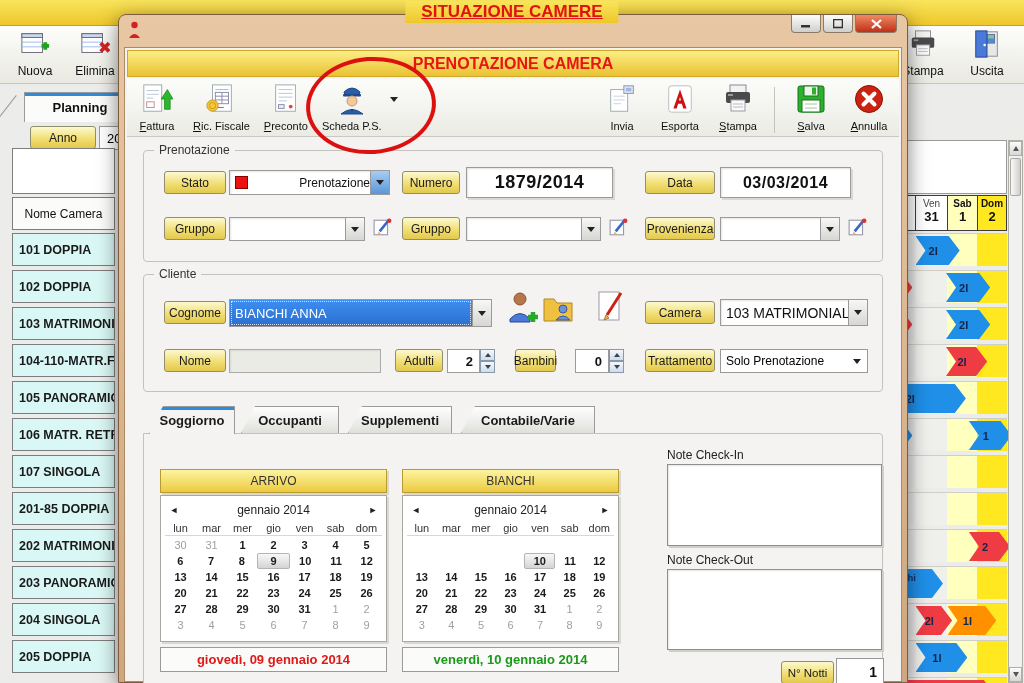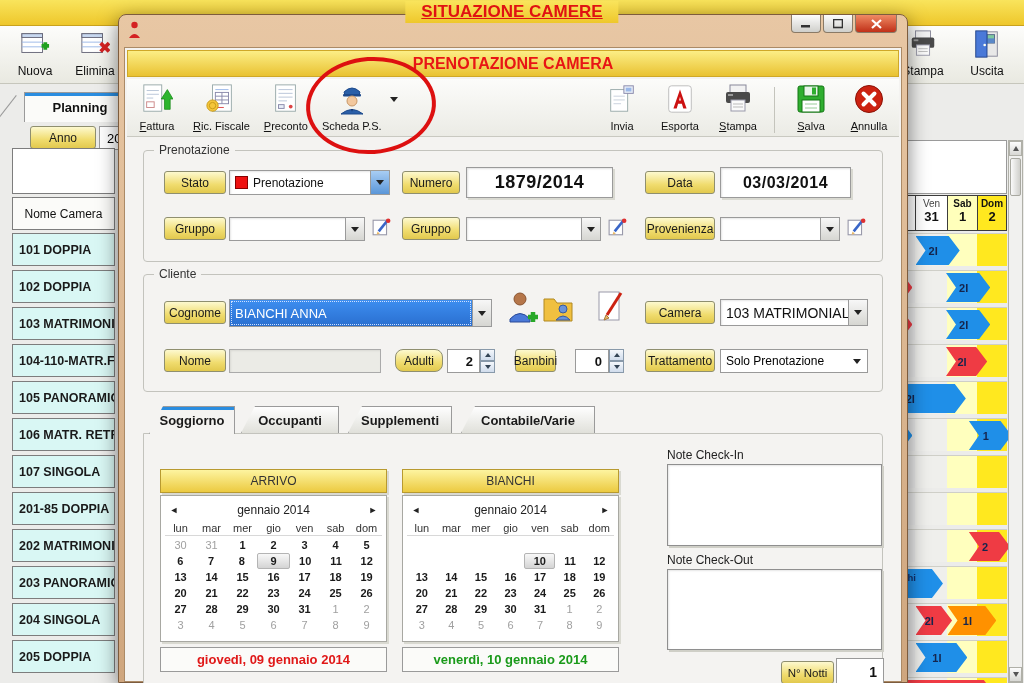--- a/index.html
+++ b/index.html
@@ -440,21 +440,21 @@
               <circle cx="16" cy="16" r="13.5" fill="#cc2211" stroke="#8a1105"></circle>
               <path d="M10.5 10.5 L21.5 21.5 M21.5 10.5 L10.5 21.5" stroke="#fff" stroke-width="4" stroke-linecap="round"></path>
             </svg>
         </span>
         <span class="ul">Annulla</span>
       </div>
     </div>
 
     <div class="abs red-ellipse"></div>
 
-    <div class="gbox" style="left:18px;top:102px;width:740px;height:112px;">
+    <div class="gbox" style="left:18px;top:102px;width:740px;height:112px;text-align:right;">
       <span class="legend">Prenotazione</span>
       <div class="abs lbl" style="left:20px;top:20px;width:62px;">
           <span>Stato</span>
         </div>
       <div class="abs combo" style="left:85px;top:19px;width:161px;height:25px;">
         <span class="swatch" style="background: rgb(238, 17, 17);"></span>
         <span class="ctext">Prenotazione</span>
         <span class="combo-btn blue">
             <span class="caret"></span>
           </span>
@@ -566,21 +566,21 @@
             <span class="caret"></span>
           </span>
       </div>
 
       <div class="abs lbl" style="left:20px;top:74px;width:62px;">
           <span>Nome</span>
         </div>
       <div class="abs" style="left:85px;top:74px;width:152px;height:24px;background:#ebebe6;border:1px solid #aaa;box-shadow:inset 1px 1px 2px rgba(0,0,0,.08);">
         <span></span>
       </div>
-      <div class="abs lbl" style="left:251px;top:74px;width:48px;border-radius:8px;">
+      <div class="abs lbl" style="left:251px;top:74px;width:48px;">
           <span>Adulti</span>
         </div>
       <div class="abs field numval" style="left:303px;top:74px;width:33px;height:24px;box-shadow:none;">
           <span>2</span>
         </div>
       <div class="abs spin" style="left:336px;top:74px;">
         <div>
             <span class="tri-up"></span>
           </div>
         <div>

